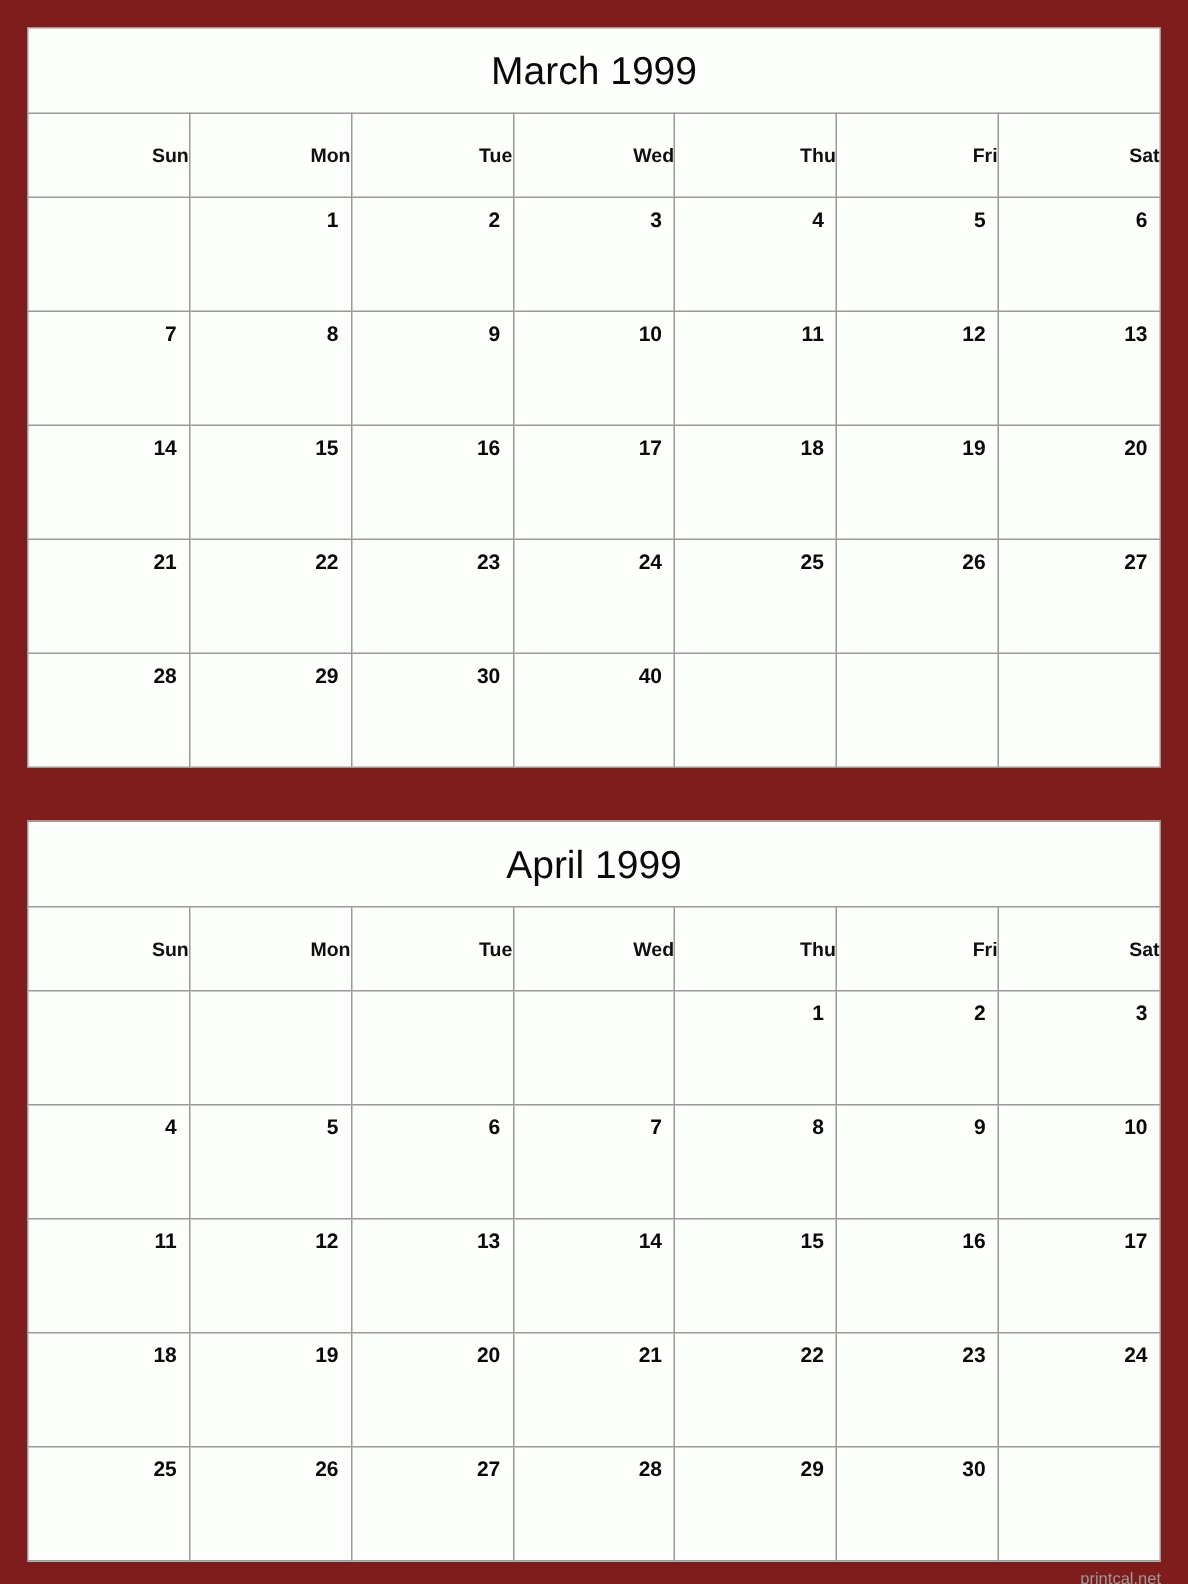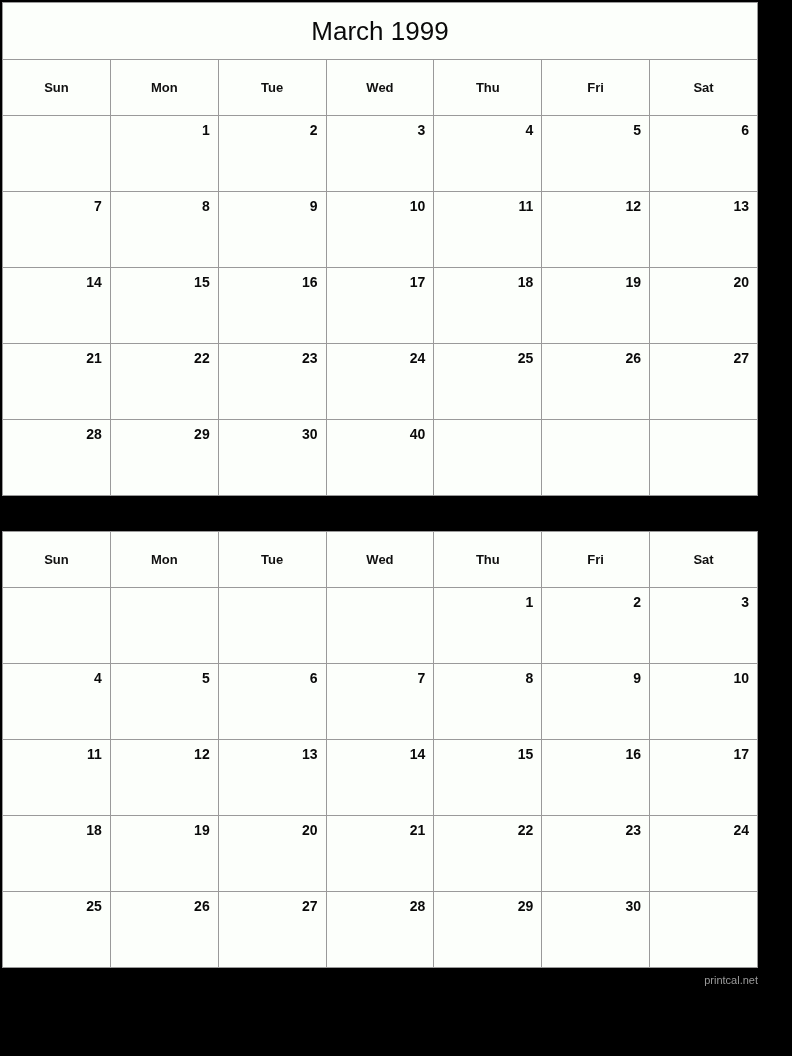--- a/index.html
+++ b/index.html
@@ -11,22 +11,22 @@
     width: 792px;
     height: 1056px;
     font-family: "Liberation Sans", sans-serif;
     -webkit-font-smoothing: antialiased;
   }
   .page {
     position: relative;
     width: 792px;
     height: 1056px;
     box-sizing: border-box;
-    padding: 2px;
-    background: #000000;
+    padding: 18px;
+    background: #7f1d1d;
   }
   .calendar {
     width: 756px;
     border-collapse: collapse;
     table-layout: fixed;
     background: #fcfffb;
   }
   .calendar + .calendar {
     margin-top: 35px;
   }
@@ -40,21 +40,21 @@
     height: 56px;
     text-align: center;
     vertical-align: middle;
     font-size: 26px;
     font-weight: normal;
     color: #0a0a0a;
     letter-spacing: 0px;
   }
   .dow-cell {
     height: 55px;
-    text-align: center;
+    text-align: right;
     vertical-align: middle;
     font-size: 13px;
     font-weight: bold;
     color: #101010;
   }
   .day-cell {
     height: 75px;
     vertical-align: top;
     text-align: right;
   }
@@ -213,20 +213,23 @@
             </td>
             <td class="day-cell empty">
               <span class="day-num"></span>
             </td>
           </tr>
         </tbody>
       </table>
       <table class="calendar">
         <thead>
           <tr>
+            <th class="title-cell" colspan="7">April 1999</th>
+          </tr>
+          <tr>
             <th class="dow-cell">Sun</th>
             <th class="dow-cell">Mon</th>
             <th class="dow-cell">Tue</th>
             <th class="dow-cell">Wed</th>
             <th class="dow-cell">Thu</th>
             <th class="dow-cell">Fri</th>
             <th class="dow-cell">Sat</th>
           </tr>
         </thead>
         <tbody>

